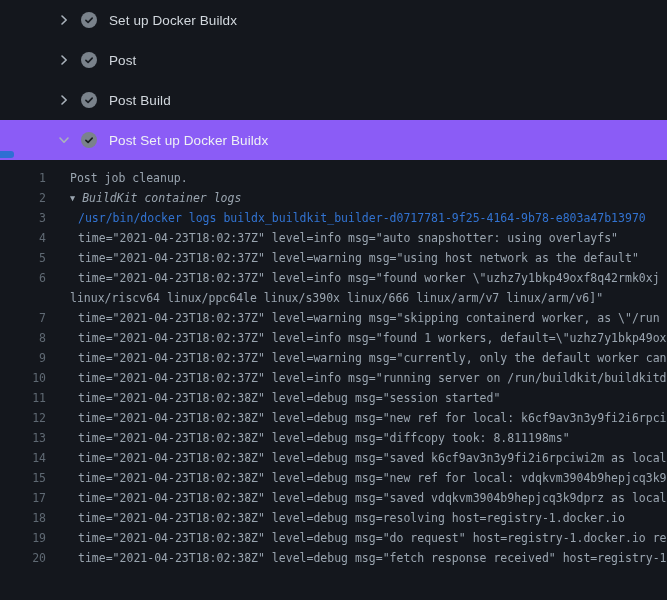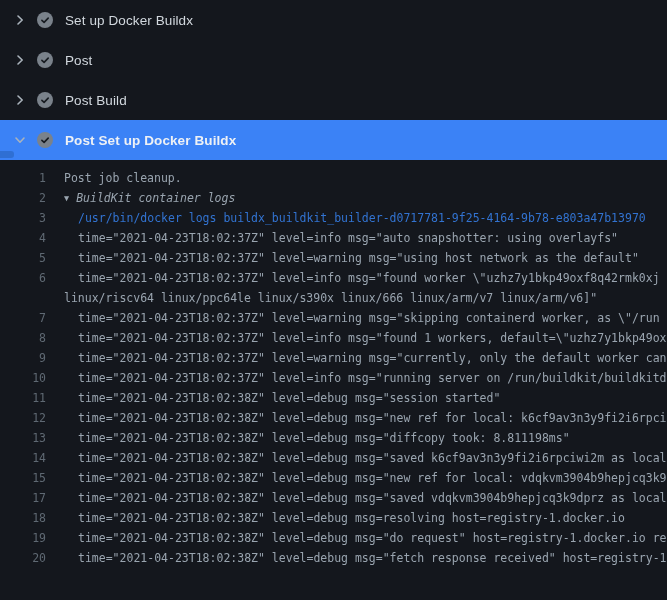--- a/index.html
+++ b/index.html
@@ -11,22 +11,23 @@
     -webkit-font-smoothing: antialiased;
   }
   
   .sections { width: 100%; }
   .section-row {
     height: 40px;
     display: flex;
     align-items: center;
     position: relative;
     cursor: pointer;
-  }
-  .section-row.expanded { background: #3b82f6; font-weight: bold; }
+    padding-left: 44px;
+  }
+  .section-row.expanded { background: #8b5cf6; }
   .chev {
     margin-left: 12px;
     width: 16px; height: 16px;
     display: flex; align-items: center; justify-content: center;
     color: #aab3bc;
     flex: none;
   }
   .check {
     margin-left: 9px;
     width: 16px; height: 16px;
@@ -63,21 +64,21 @@
     white-space: pre;
     overflow: hidden;
   }
   .ln {
     width: 46px;
     flex: none;
     text-align: right;
     color: #5f6973;
     cursor: pointer;
   }
-  .lt { margin-left: 18px; color: #9aa5b0; }
+  .lt { margin-left: 24px; color: #9aa5b0; }
   .log-row.indent1 .lt { margin-left: 32px; }
   .log-row.type-command .lt { color: #3273d1; }
   .tri {
     display: none;
     font-size: 8.5px;
     margin-right: 7px;
     position: relative; top: -1px;
     color: #9aa5b0;
   }
   .log-row.type-group .tri { display: inline; }

